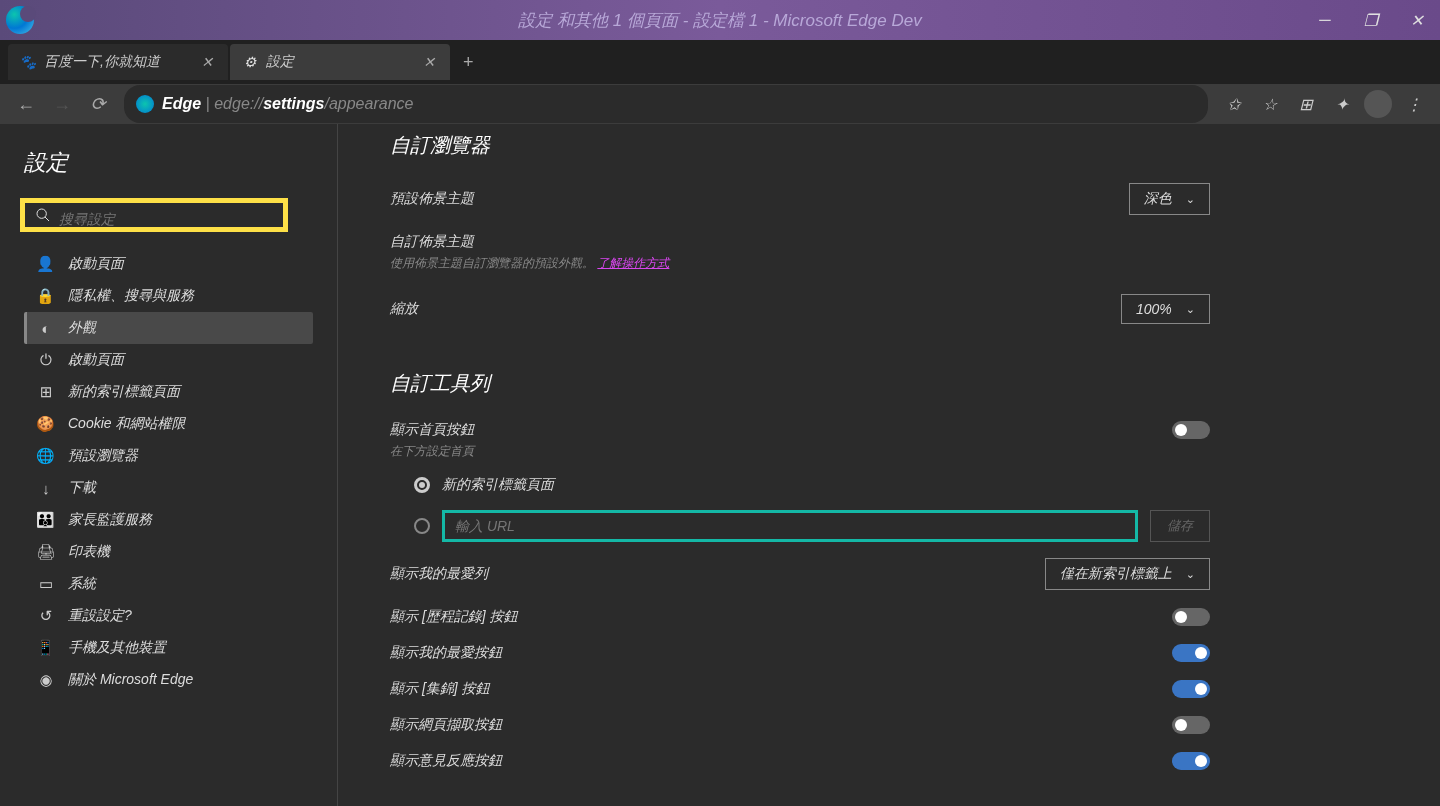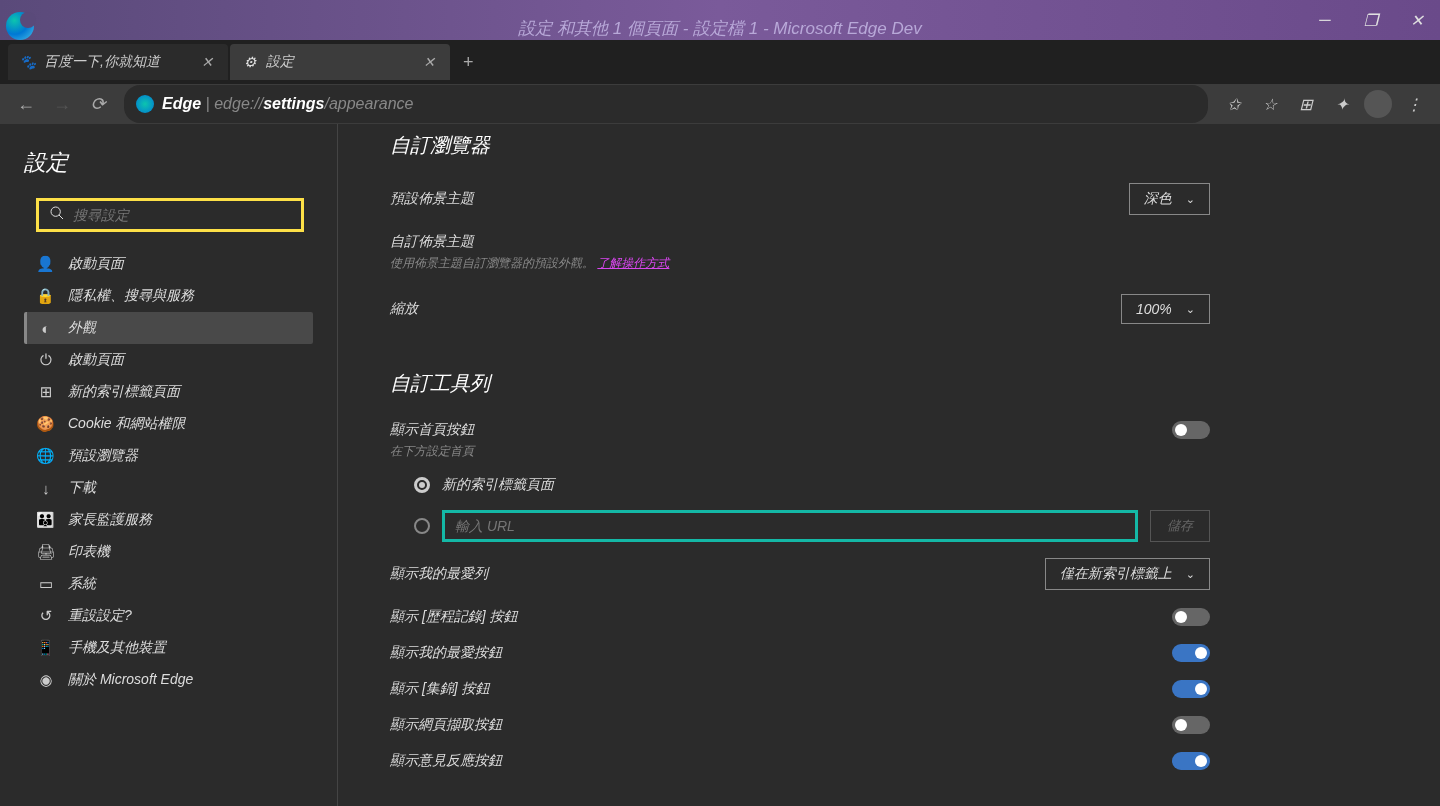--- a/index.html
+++ b/index.html
@@ -1,17 +1,17 @@
 <!DOCTYPE html>
 <html><head>
 <meta charset="utf-8">
 <style>
 * { margin: 0; padding: 0; box-sizing: border-box; font-family: "Segoe UI", sans-serif; }
 body { background: #2b2b2b; color: #e0e0e0; width: 1440px; height: 806px; overflow: hidden; font-style: italic; }
-.titlebar { height: 40px; background: linear-gradient(to right, #5a4a7a, #7a5a9a, #6a4a8a); display: flex; align-items: flex-end; position: relative; }
+.titlebar { height: 40px; background: linear-gradient(to right, #5a4a7a, #7a5a9a, #6a4a8a); display: flex; align-items: center; position: relative; }
 .edge-logo { width: 28px; height: 28px; margin-left: 6px; background: radial-gradient(circle at 30% 30%, #0cc5ae, #0078d4, #4bc0e8); border-radius: 50%; position: relative; }
 .edge-logo::after { content: ""; position: absolute; width: 16px; height: 16px; background: #5a4a7a; border-radius: 50%; top: 0; right: -2px; }
 .titlebar-title { position: absolute; left: 50%; transform: translateX(-50%); color: #b8a8d8; font-size: 17px; font-style: italic; }
 .window-controls { position: absolute; right: 0; display: flex; }
 .window-btn { width: 46px; height: 40px; display: flex; align-items: center; justify-content: center; color: #e0e0e0; font-size: 16px; cursor: pointer; }
 .tabstrip { height: 44px; background: #202020; display: flex; align-items: center; padding-left: 8px; }
 .tab { height: 36px; background: #2b2b2b; display: flex; align-items: center; padding: 0 12px; margin-right: 2px; border-radius: 4px 4px 0 0; min-width: 220px; position: relative; }
 .tab.active { background: #3c3c3c; }
 .tab-icon { width: 16px; height: 16px; margin-right: 8px; display: flex; align-items: center; justify-content: center; font-size: 14px; }
 .tab-title { flex: 1; font-size: 14px; color: #ccc; white-space: nowrap; overflow: hidden; font-style: italic; }
@@ -24,21 +24,21 @@
 .addr-icon { width: 18px; height: 18px; background: radial-gradient(circle, #0cc5ae, #0078d4); border-radius: 50%; margin-right: 8px; }
 .addr-text { font-size: 16px; font-style: italic; color: #ccc; }
 .addr-text .bold { font-weight: 600; color: #fff; }
 .addr-text .dim { color: #888; }
 .toolbar-right { display: flex; align-items: center; }
 .toolbar-icon { width: 36px; height: 36px; display: flex; align-items: center; justify-content: center; color: #ccc; font-size: 16px; cursor: pointer; }
 .avatar { width: 28px; height: 28px; background: #555; border-radius: 50%; margin: 0 4px; }
 .content { display: flex; height: calc(806px - 124px); }
 .sidebar { width: 338px; padding: 24px 20px; border-right: 1px solid #444; }
 .sidebar-title { font-size: 22px; color: #fff; margin-bottom: 20px; font-style: italic; padding-left: 4px; }
-.search-box { width: 268px; height: 34px; border: 3px solid #fde047; background: transparent; display: flex; align-items: center; padding: 0 10px; margin-bottom: 16px; margin-left: 16px; }
+.search-box { width: 268px; height: 34px; border: 5px solid #fde047; background: transparent; display: flex; align-items: flex-end; padding: 0 10px; margin-bottom: 16px; margin-left: 0; }
 .search-box input { flex: 1; background: transparent; border: none; color: #888; font-size: 14px; font-style: italic; outline: none; margin-left: 8px; }
 .sidebar-item { height: 32px; display: flex; align-items: center; padding: 0 12px; cursor: pointer; border-radius: 2px; margin: 0 4px; }
 .sidebar-item.active { background: #494949; border-left: 3px solid #888; padding-left: 9px; }
 .sidebar-item-icon { width: 20px; height: 20px; margin-right: 12px; display: flex; align-items: center; justify-content: center; color: #ccc; font-size: 15px; font-style: normal; }
 .sidebar-item-label { font-size: 14px; color: #ddd; font-style: italic; }
 .main { flex: 1; padding: 8px 52px; overflow-y: auto; }
 .section-title { font-size: 20px; color: #fff; margin-bottom: 24px; font-style: italic; }
 .setting-row { display: flex; justify-content: space-between; align-items: center; margin-bottom: 18px; max-width: 820px; }
 .setting-label { font-size: 14px; color: #ddd; font-style: italic; }
 .setting-sublabel { font-size: 12px; color: #888; font-style: italic; margin-top: 4px; }

